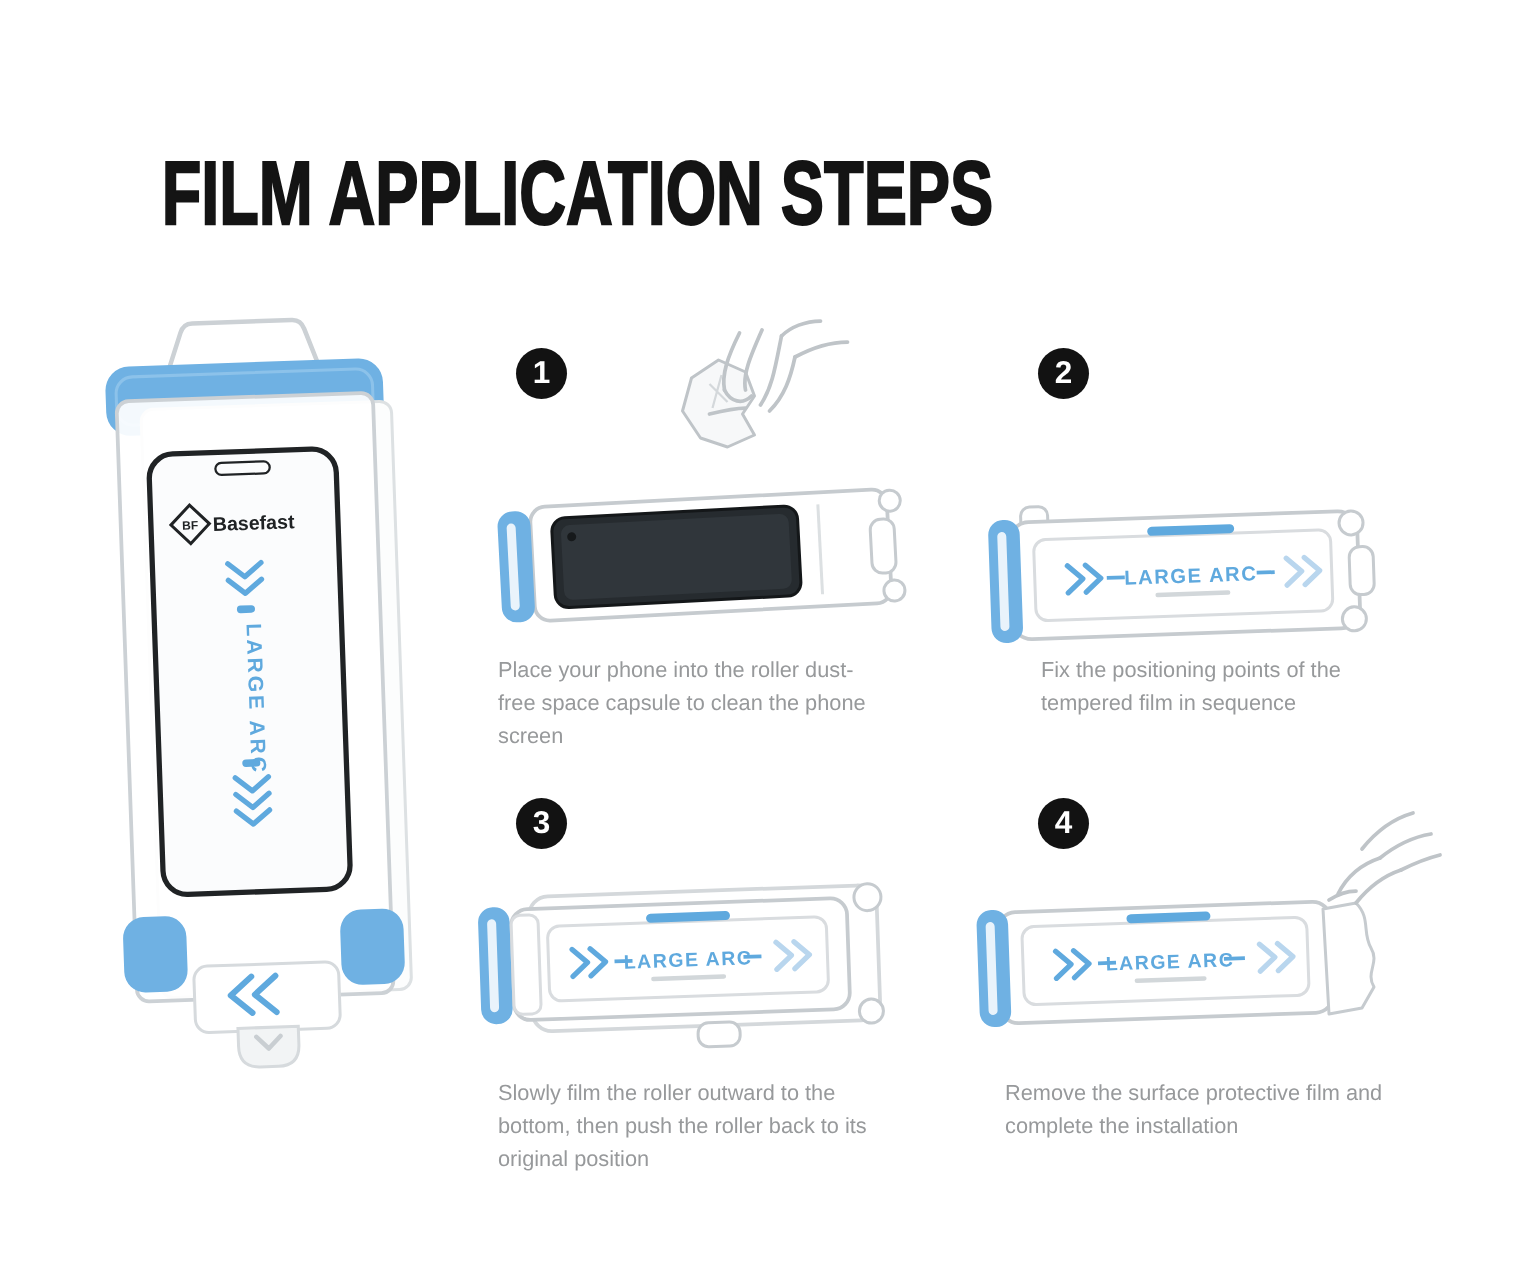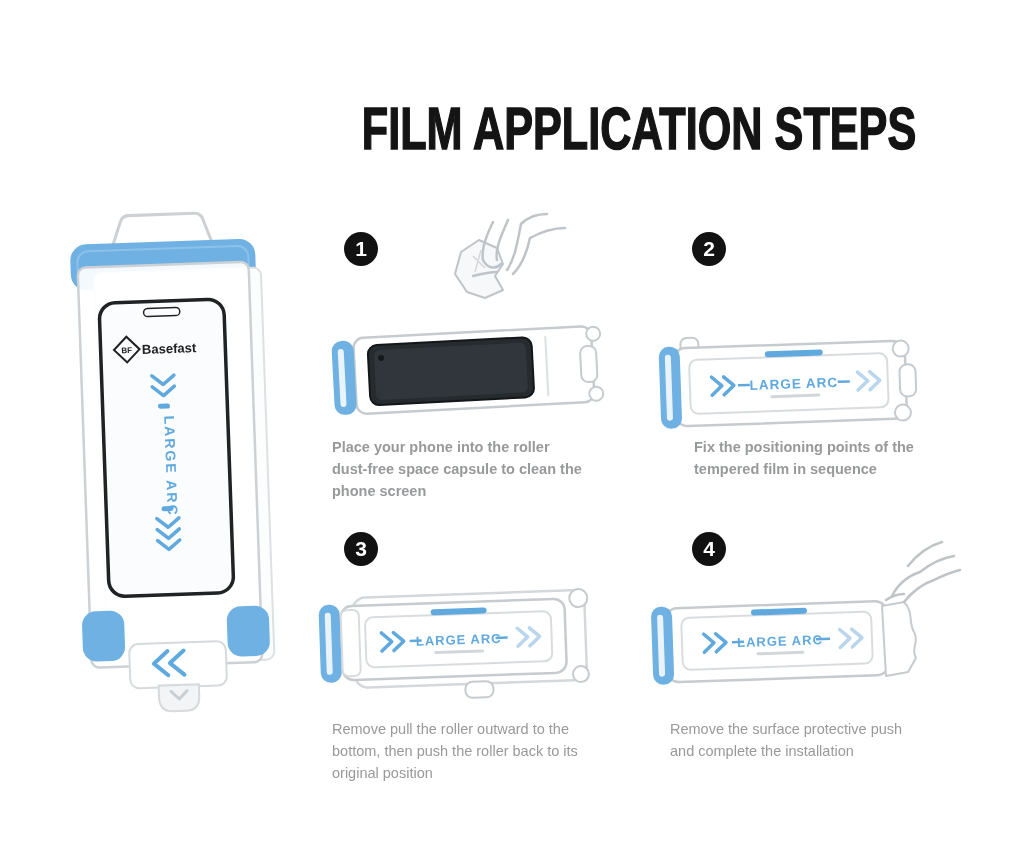--- a/index.html
+++ b/index.html
@@ -4,21 +4,21 @@
 <style>
   * { margin:0; padding:0; box-sizing:border-box; }
   html,body { background:#ffffff; }
   body {
     width:1024px; height:845px;
     font-family:"Liberation Sans", sans-serif;
     position:relative; overflow:hidden;
   }
   .canvas { position:absolute; inset:0; background:#fff; }
 
-  .title-wrap { position:absolute; top:94px; left:0; width:1024px; text-align:right;padding-left:43px; }
+  .title-wrap { position:absolute; top:94px; left:0; width:1024px; text-align:left; }
   .title {
     display:inline-block;
     font-size:60px; font-weight:900; color:#141414;
     letter-spacing:0px; white-space:nowrap;
     transform:scaleX(0.72); transform-origin:center;
     -webkit-text-stroke:1.5px #141414;
   }
 
   .product {
     position:absolute; left:72px; top:208px;
@@ -45,21 +45,21 @@
   .art { position:absolute; }
   .step-1 .art { left:-5px;  top:-20px; width:295px; height:232px; }
   .step-2 .art { left:-14px; top:94px;  width:300px; height:124px; }
   .step-3 .art { left:-18px; top:50px;  width:310px; height:134px; }
   .step-4 .art { left:-22px; top:4px;   width:320px; height:176px; }
 
   .caption {
     position:absolute; left:2px;
     font-size:14.5px; line-height:1.5; color:#97999b;
   }
-  .step-1 .caption, .step-2 .caption { top:205px;font-weight:bold; }
+  .step-1 .caption, .step-2 .caption { top:205px; }
   .step-3 .caption, .step-4 .caption { top:187px; }
   .step-1 .caption { width:252px; }
   .step-2 .caption { width:240px;margin-left:24px; }
   .step-3 .caption { width:252px; }
   .step-4 .caption { width:252px; }
 
   svg { display:block; width:100%; height:100%; }
   svg text { font-family:"Liberation Sans", sans-serif; }
 </style>
 </head>
@@ -205,21 +205,21 @@
           <text x="147" y="62" text-anchor="middle" font-size="13" font-weight="bold" letter-spacing="1" fill="#5FA9DE">LARGE ARC</text>
           <line x1="184" y1="57" x2="196" y2="57" stroke="#5FA9DE" stroke-width="2.5"></line>
           <rect x="122" y="68" width="50" height="3" rx="1.5" fill="#d2d7da"></rect>
           <g stroke="#b9d6ee" stroke-width="3.5" fill="none" stroke-linecap="round" stroke-linejoin="round">
             <polyline points="206,48 216,57 206,66"></polyline>
             <polyline points="218,48 228,57 218,66"></polyline>
           </g>
         </g>
       </svg>
     </div>
-    <p class="caption">Remove pull the roller outward to the bottom, then push the roller back to its original position</p>
+    <p class="caption">Slowly film the roller outward to the bottom, then push the roller back to its original position</p>
   </div>
 
   <div class="step step-4">
     <div class="badge">4</div>
     <div class="art">
       <svg viewBox="0 0 320 176">
         <g transform="rotate(-2 150 105)">
           <rect x="20" y="68" width="222" height="74" rx="12" fill="#ffffff" stroke="#c6cbcf" stroke-width="2.5"></rect>
           <rect x="6" y="66" width="21" height="78" rx="10" fill="#6FB1E3"></rect>
           <rect x="12" y="74" width="6" height="62" rx="3" fill="#ffffff" opacity="0.85"></rect>
@@ -242,16 +242,16 @@
         <g fill="none" stroke="#bfc4c8" stroke-width="2.5" stroke-linecap="round">
           <path d="M246,60 C252,48 262,40 274,36"></path>
           <path d="M258,66 C266,56 276,48 288,44"></path>
           <path d="M274,36 C284,28 296,22 308,20"></path>
           <path d="M288,44 C296,40 306,36 314,34"></path>
           <path d="M240,64 C246,60 252,58 258,58"></path>
           <path d="M262,30 C270,20 282,10 296,6"></path>
         </g>
       </svg>
     </div>
-    <p class="caption">Remove the surface protective push and complete the installation</p>
+    <p class="caption">Remove the surface protective film and complete the installation</p>
   </div>
 
 </div>
 
 </body></html>

